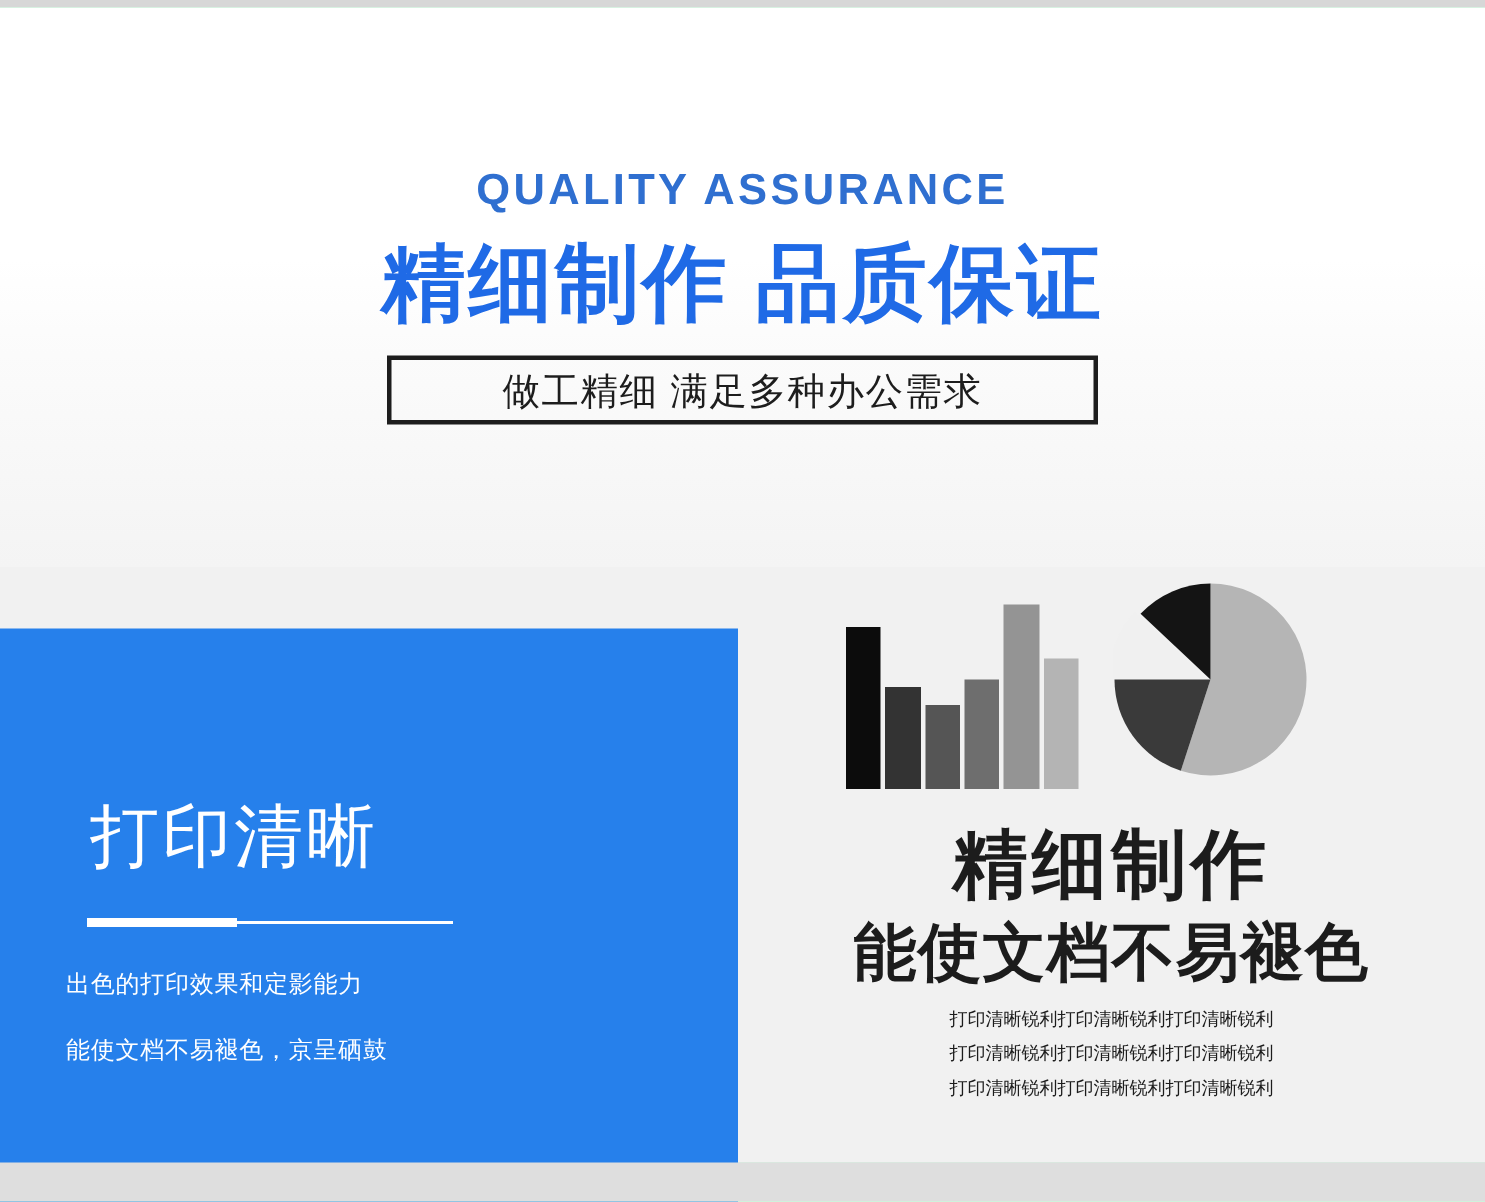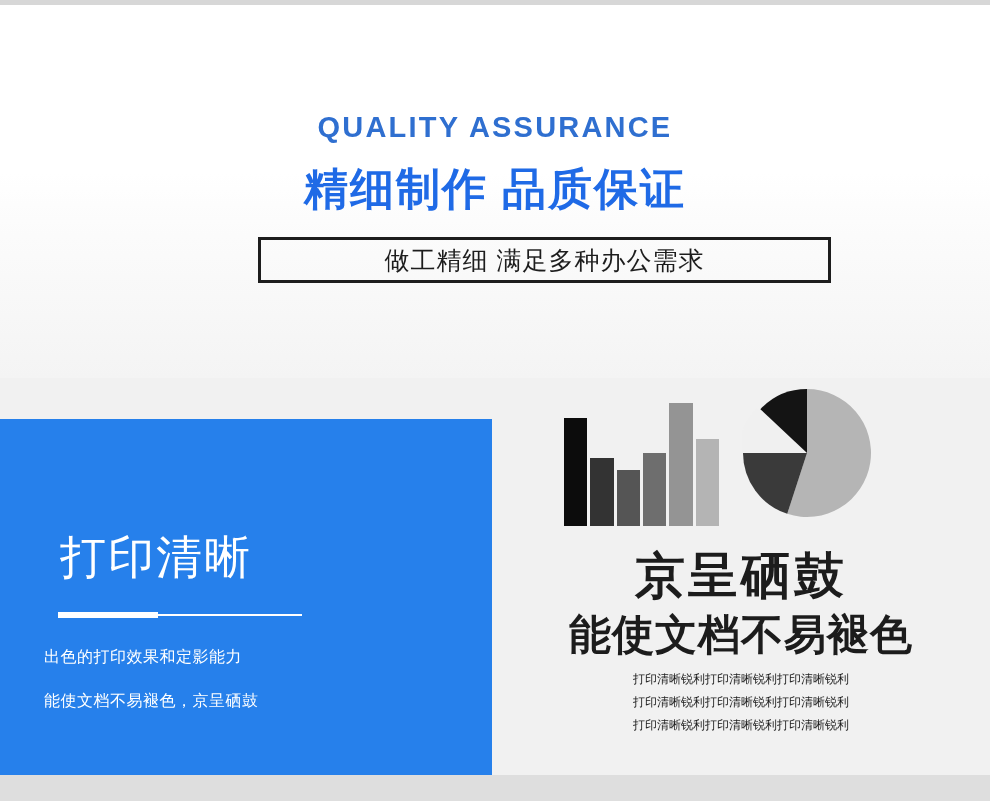--- a/index.html
+++ b/index.html
@@ -30,28 +30,28 @@
     text-align:center;
     font-size:29px; font-weight:bold; letter-spacing:2.2px;
     color:#2f6fd0;
     line-height:34px;
     white-space:nowrap;
   }
 
   .headline {
     position:absolute; left:0; top:148px; width:990px;
     text-align:center;
-    font-size:44px; font-weight:bold; letter-spacing:2px;
+    font-size:56px; font-weight:bold; letter-spacing:2px;
     color:#1f6ae6;
     line-height:72px;
     white-space:nowrap;
   }
 
   .subbox {
-    position:absolute; left:258px; top:232px; width:573px; height:46px;
+    position:absolute; left:258px; top:232px; width:474px; height:46px;
     border:3px solid #1d1d1d;
     background:transparent;
   }
   .subbox-text {
     position:absolute; left:0; top:0; width:100%; height:100%;
     display:flex; align-items:center; justify-content:center;
     font-size:25px; font-weight:normal; color:#1d1d1d;
     letter-spacing:1px; white-space:nowrap;
   }
 
@@ -191,21 +191,21 @@
           <svg id="pie-svg" width="130" height="130" viewBox="0 0 130 130">
               <path d="M 65 65 L 65 1 A 64 64 0 1 1 45.22291236000334 125.86761704288982 Z" fill="#b5b5b5"></path>
               <path d="M 65 65 L 45.22291236000334 125.86761704288982 A 64 64 0 0 1 1 65.00000000000001 Z" fill="#3a3a3a"></path>
               <path d="M 61.280894056446996 63.52750178926129 L -2.719105943553006 63.5275017892613 A 64 64 0 0 1 14.626901901476655 19.716487009825208 Z" fill="#f0f0f0"></path>
               <path d="M 65 65 L 18.34600784502966 21.18898522056392 A 64 64 0 0 1 64.99999999999999 1 Z" fill="#141414"></path>
             </svg>
         </div>
 
       </div>
 
-      <div class="brand-title">京呈硒鼓</div>
+      <div class="brand-title">精细制作</div>
 
       <div class="brand-sub">能使文档不易褪色</div>
 
       <div class="fineprint" id="fineprint">
           <div class="fineprint-line">打印清晰锐利打印清晰锐利打印清晰锐利</div>
           <div class="fineprint-line">打印清晰锐利打印清晰锐利打印清晰锐利</div>
           <div class="fineprint-line">打印清晰锐利打印清晰锐利打印清晰锐利</div>
         </div>
 
     </div>

